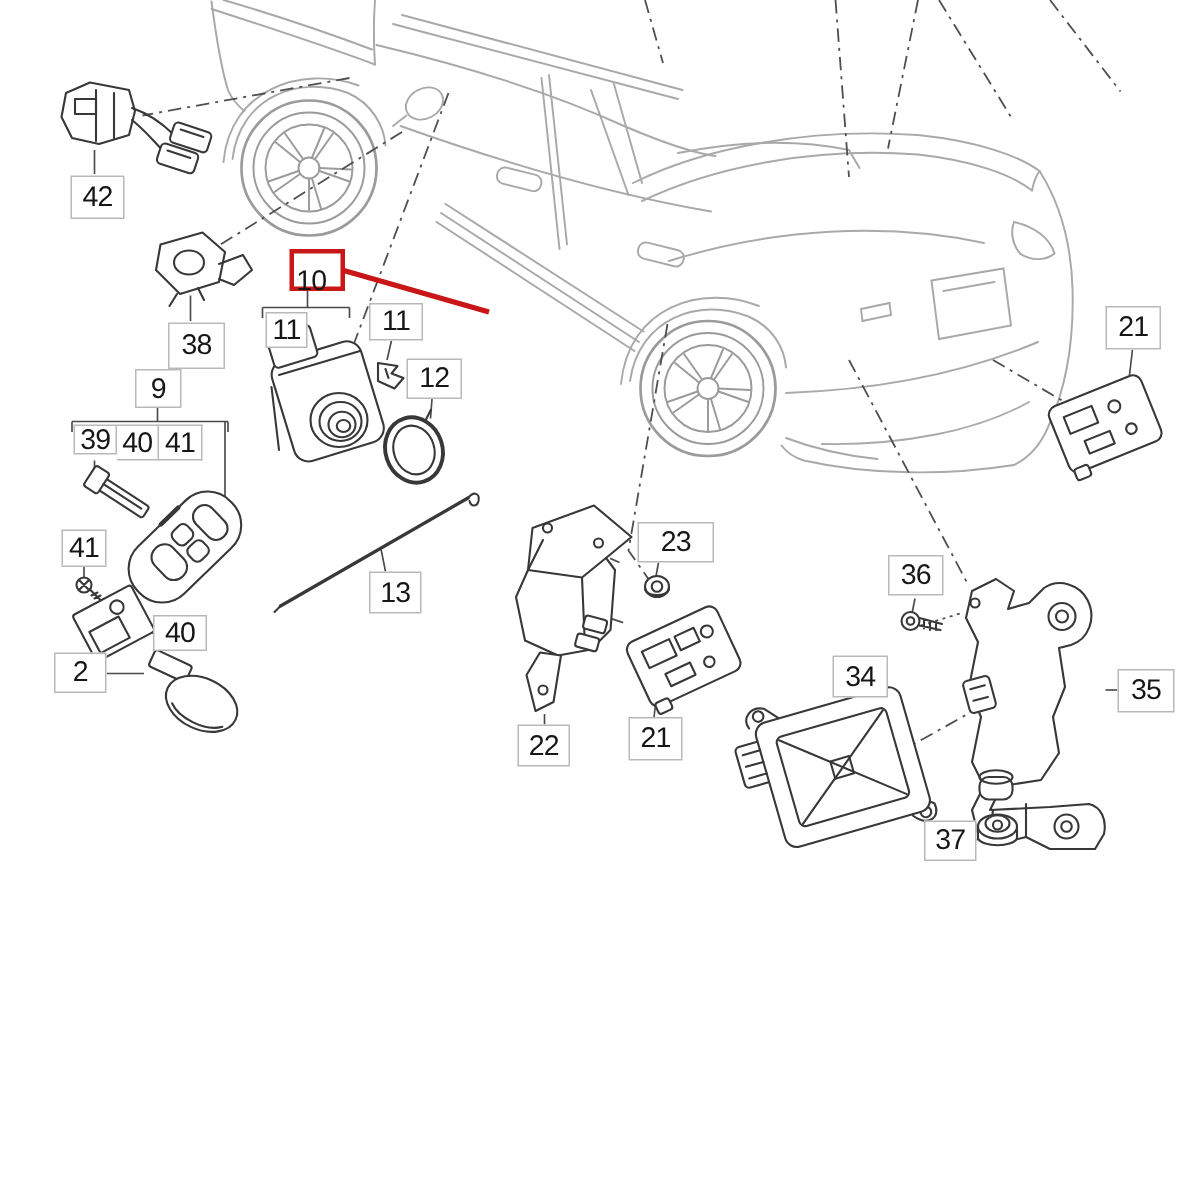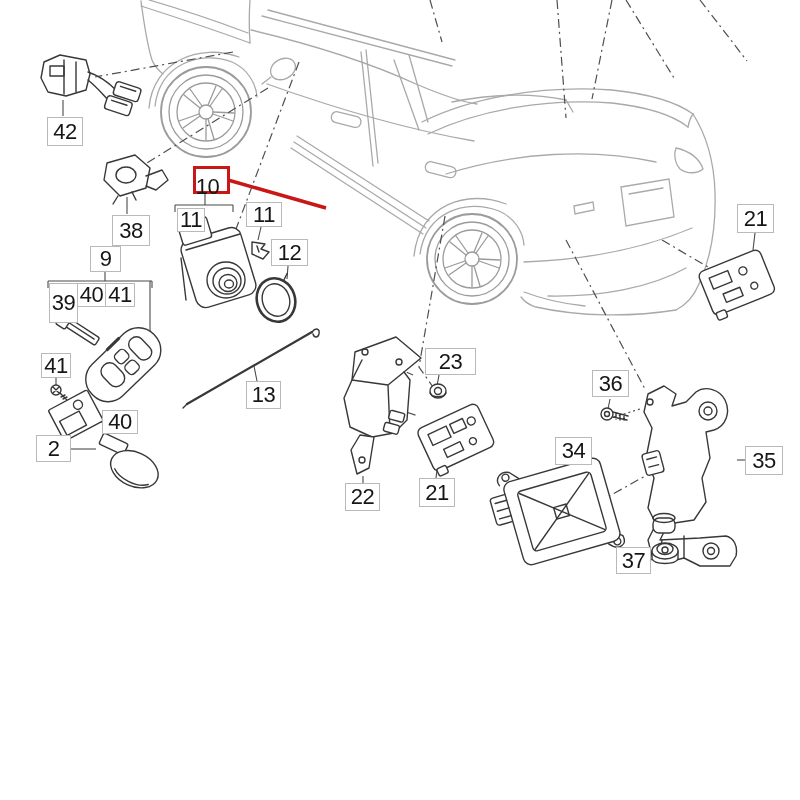--- a/index.html
+++ b/index.html
@@ -1,20 +1,20 @@
 <!DOCTYPE html>
 <html><head>
 <meta charset="utf-8">
 <style>
   html,body{margin:0;padding:0;background:#fff;}
   .stage{position:relative;width:800px;height:800px;background:#ffffff;overflow:hidden;
          font-family:"Liberation Sans", sans-serif;}
   .stage svg{position:absolute;left:0;top:0;}
   .lbl{position:absolute;box-sizing:border-box;display:flex;align-items:center;justify-content:center;
-       background:#ffffff;border:1.4px solid #b9b9b9;color:#161616;font-size:22px;line-height:1;
+       background:#ffffff;border:1.4px solid #b9b9b9;color:#161616;font-size:19px;line-height:1;
        letter-spacing:-0.5px;cursor:pointer;z-index:3;}
   .lbl.red{border:3px solid #c91616;background:transparent;}
   .lbl.red span{position:relative;top:7px;left:-4px;}
   .grp{border-left:none;}
 </style>
 </head>
 <body>
 
 <div class="stage">
 
@@ -300,21 +300,21 @@
 
   <div class="lbl" style="left:47px;top:117px;width:36px;height:29px">
       <span>42</span>
     </div>
   <div class="lbl" style="left:112px;top:215px;width:38px;height:31px">
       <span>38</span>
     </div>
   <div class="lbl" style="left:90px;top:246px;width:31px;height:26px">
       <span>9</span>
     </div>
-  <div class="lbl" style="left:49px;top:283px;width:29px;height:40px">
+  <div class="lbl" style="left:49px;top:283px;width:29px;height:20px">
       <span>39</span>
     </div>
   <div class="lbl grp" style="left:78px;top:283px;width:28px;height:24px">
       <span>40</span>
     </div>
   <div class="lbl grp" style="left:106px;top:283px;width:29px;height:24px">
       <span>41</span>
     </div>
   <div class="lbl" style="left:41px;top:353px;width:30px;height:25px">
       <span>41</span>

